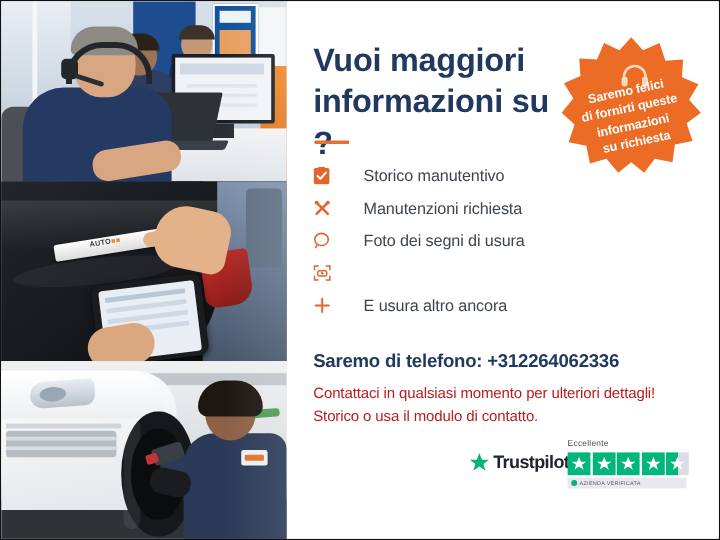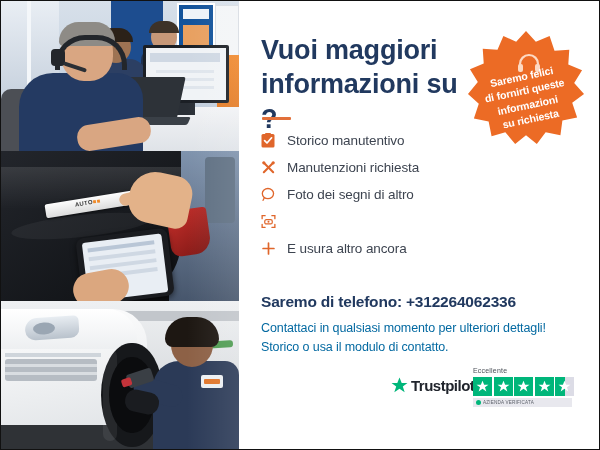--- a/index.html
+++ b/index.html
@@ -104,26 +104,26 @@
   .photo .shade{position:absolute;inset:0;background:linear-gradient(90deg,rgba(0,0,0,0) 78%,rgba(255,255,255,.10) 100%);}
 
   
   .panel{position:absolute;left:238px;top:0;width:360px;height:448px;background:#fff;}
 
   .headline{position:absolute;left:22px;top:32px;width:215px;
     font-size:27px;line-height:1.27;font-weight:bold;color:#21395f;letter-spacing:-.2px;}
   .rule{position:absolute;left:23px;top:116px;width:29px;height:3px;background:#e2703a;border-radius:1px;}
 
   .list{position:absolute;left:22px;top:132px;width:330px;}
-  .li{display:flex;align-items:flex-start;height:27px;}
+  .li{display:flex;align-items:center;height:27px;gap:16px;}
   .li .ico{width:26px;flex:0 0 26px;display:flex;align-items:center;justify-content:flex-start;color:#e0662b;}
   .li .txt{font-size:13.5px;color:#3d4450;letter-spacing:-.1px;}
 
   .phone{position:absolute;left:22px;top:292px;font-size:15.5px;font-weight:bold;color:#21395f;letter-spacing:-.2px;}
-  .sub{position:absolute;left:22px;top:318px;width:330px;font-size:12.5px;line-height:1.55;color:#0369a1;letter-spacing:-.1px;}
+  .sub{position:absolute;left:22px;top:318px;width:330px;font-size:12.5px;line-height:1.55;color:#b91c1c;letter-spacing:-.1px;}
 
   
   .badge{position:absolute;left:228px;top:28px;width:118px;height:118px;}
   .badge svg{position:absolute;inset:0;}
   .badge .bt{position:absolute;left:12px;top:40px;width:96px;height:66px;
      transform:rotate(-12deg);text-align:center;color:#fff;font-weight:bold;
      font-size:10.5px;line-height:1.38;letter-spacing:-.1px;}
   .badge .hs{position:absolute;left:50px;top:24px;width:24px;height:20px;}
 
   
@@ -290,21 +290,21 @@
         <span class="txt">Manutenzioni richiesta</span>
       </div>
 
       <div class="li">
         <span class="ico">
           <svg width="15" height="15" viewBox="0 0 16 16">
               <ellipse cx="7.4" cy="7" rx="6" ry="5.4" fill="none" stroke="#e0662b" stroke-width="1.4"></ellipse>
               <path d="M3.6 11.4 L2.2 14.2" stroke="#e0662b" stroke-width="1.4" stroke-linecap="round"></path>
             </svg>
         </span>
-        <span class="txt">Foto dei segni di altro</span>
+        <span class="txt">Foto dei segni di usura</span>
       </div>
 
       <div class="li">
         <span class="ico">
           <svg width="15" height="15" viewBox="0 0 16 16">
               <g stroke="#e0662b" stroke-width="1.4" fill="none" stroke-linecap="round">
                 <path d="M1.2 5 V1.8 H4.4"></path>
                 <path d="M11.6 1.8 H14.8 V5"></path>
                 <path d="M14.8 11 V14.2 H11.6"></path>
                 <path d="M4.4 14.2 H1.2 V11"></path>

